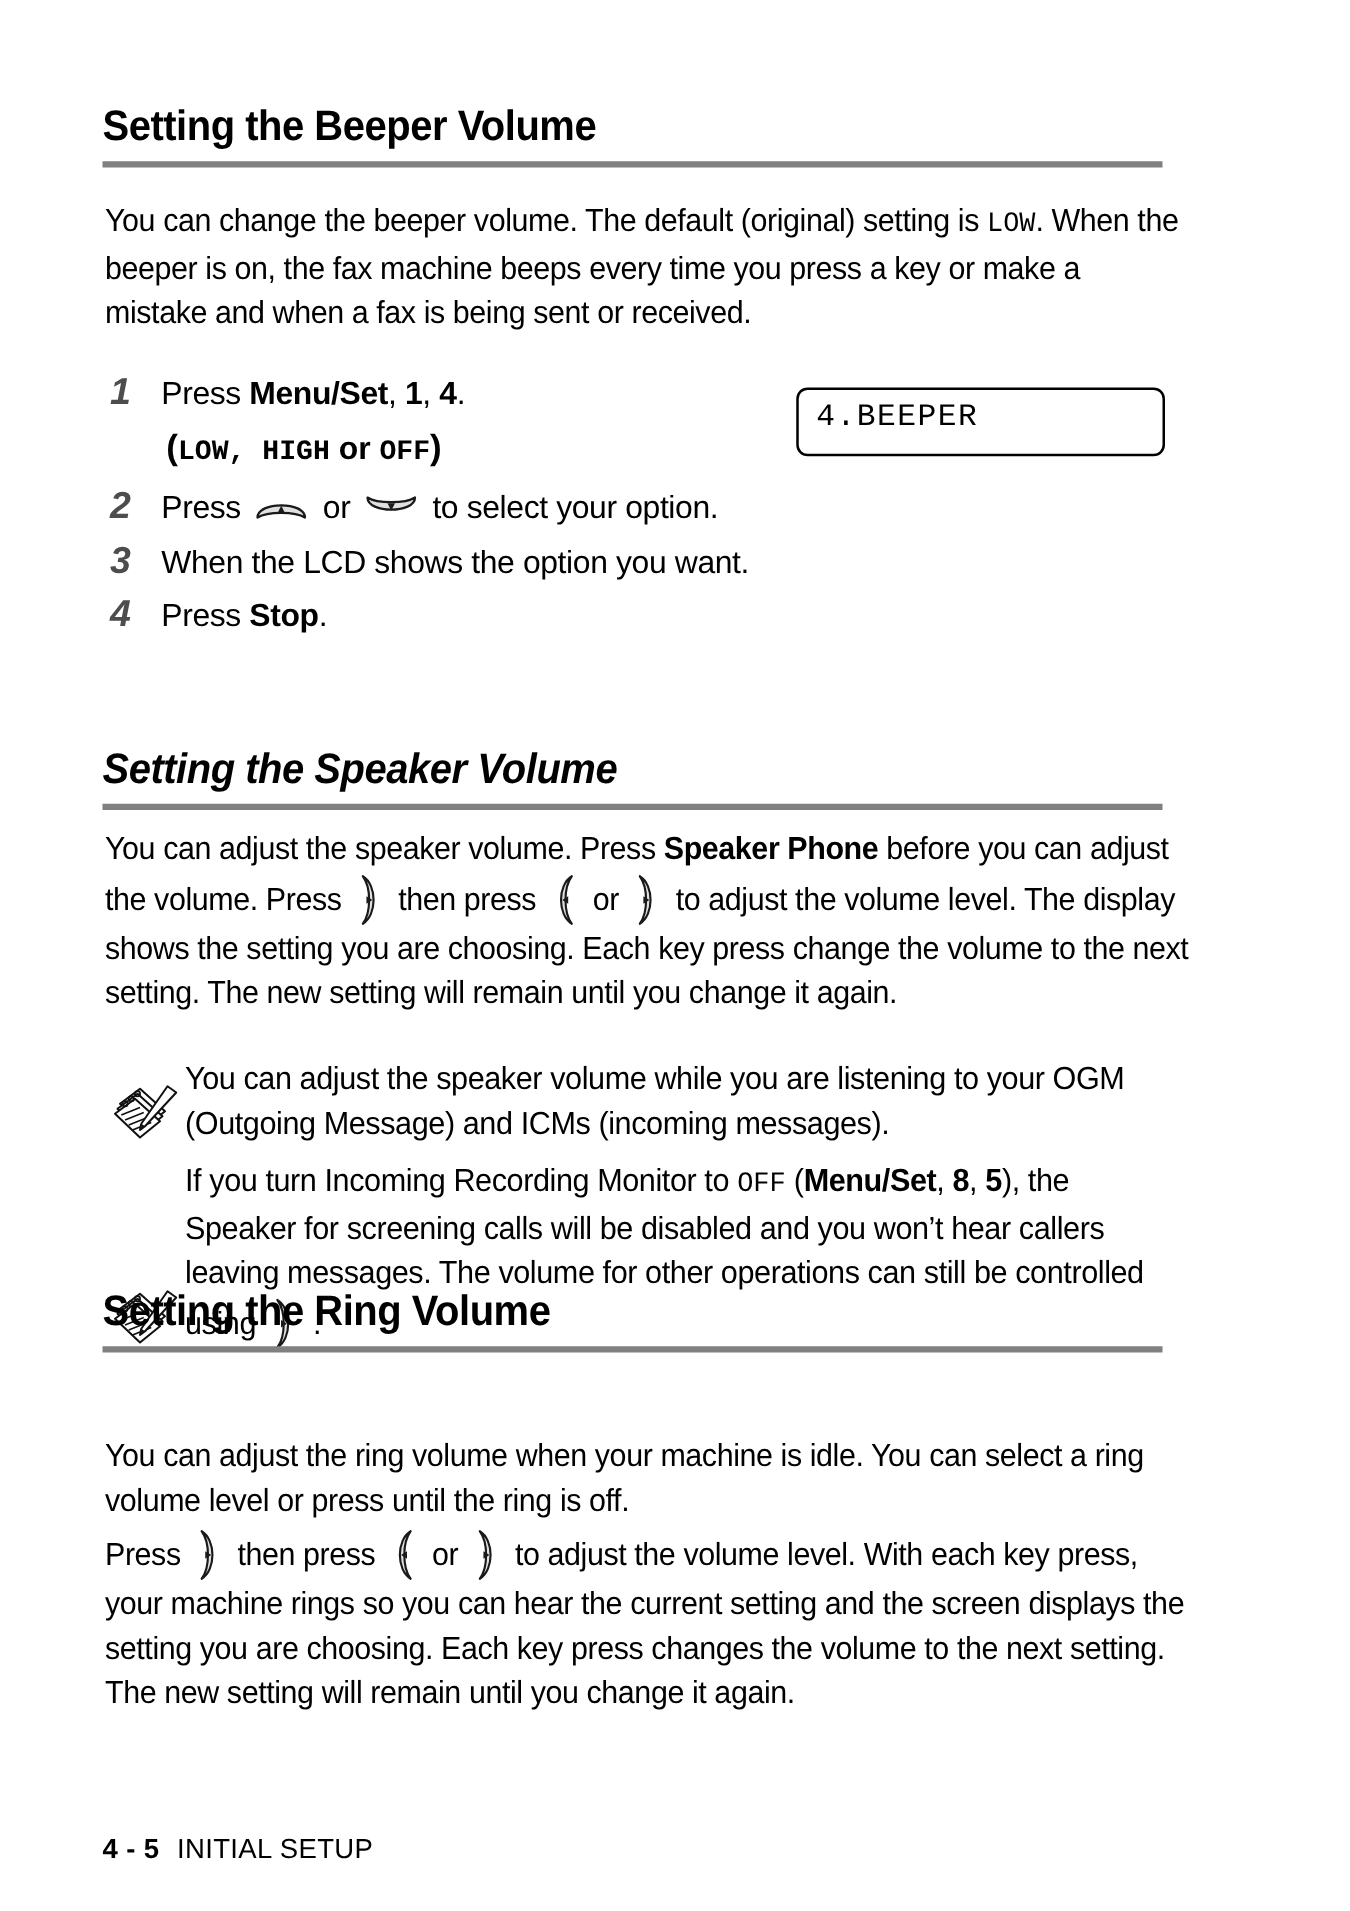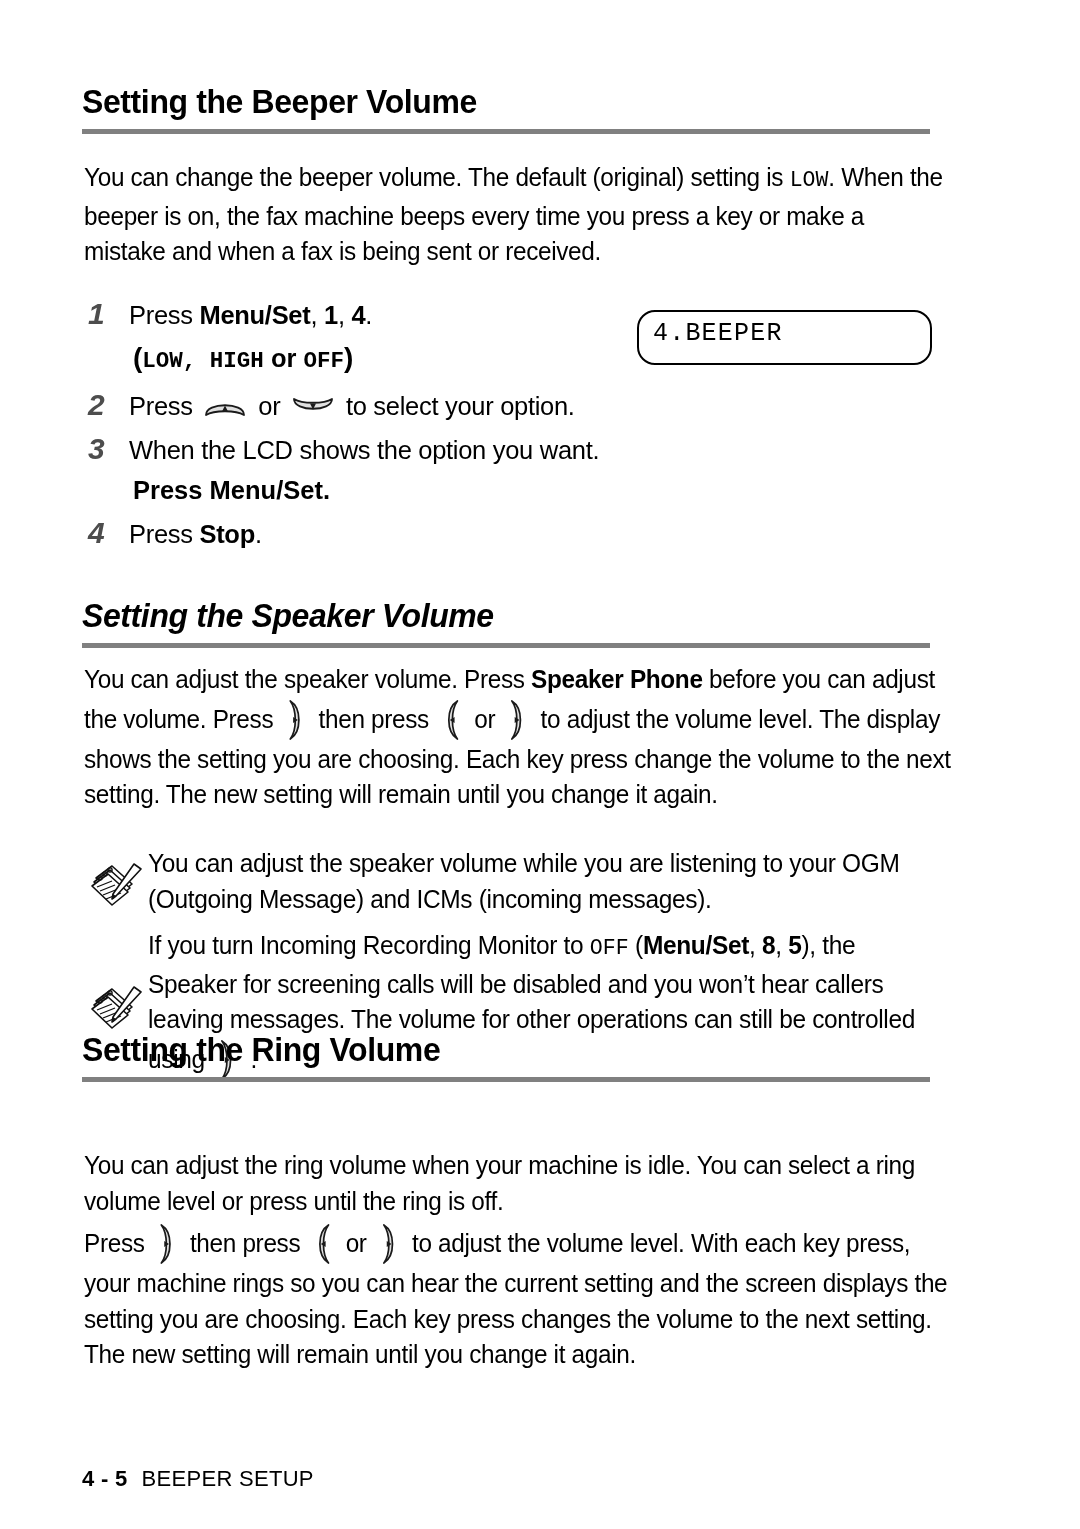--- a/index.html
+++ b/index.html
@@ -107,21 +107,21 @@
     letter-spacing: 1.2px;
     padding: 7px 0 0 14px;
     color: #000;
     white-space: pre;
   }
 
   
   .note {
     position: absolute;
     display: flex;
-    align-items: center;
+    align-items: flex-end;
   }
   .note-icon {
     flex: 0 0 62px;
     width: 62px;
     height: 56px;
     margin-top: 4px;
     margin-left: 2px;
   }
   .note-body {
     font-size: 25.5px;
@@ -187,29 +187,28 @@
               <path d="M4 7 C12 12, 34 12, 42 7 C42 20, 4 20, 4 7 Z" fill="#e0e0e0" stroke="#1a1a1a" stroke-width="1.8" stroke-linejoin="round"></path>
               <path d="M20 11.5 L26 11.5 L23 17.5 Z" fill="#1a1a1a"></path>
             </svg></span><span> to select your option.</span></div>
     </div>
 
     <div class="step" style="margin-top:6px; width:720px;">
       <div class="step-num">3</div>
       <div class="step-body" style="white-space:nowrap;">When the LCD shows the option you want.</div>
     </div>
 
-    <div class="step-sub" style="margin-top:5px;"><span>Press </span><b>Menu/Set</b><span>.</span></div>
 
     <div class="step" style="margin-top:6px;">
       <div class="step-num">4</div>
       <div class="step-body"><span>Press </span><b>Stop</b><span>.</span></div>
     </div>
   </div>
 
-  <div class="lcd-box" style="left:637px; top:310px; width:295px; height:55px;border-radius:18px;">
+  <div class="lcd-box" style="left:637px; top:310px; width:295px; height:55px;">
     <div class="lcd-text">4.BEEPER</div>
   </div>
 
   <div style="position:absolute; left:82px; top:598px; width:860px;font-style:italic;">
     <div class="section-heading">Setting the Speaker Volume</div>
     <div class="heading-rule"></div>
   </div>
 
   <div class="body-text" style="position:absolute; left:84px; top:662px; width:910px;"><span>You can adjust the speaker volume. Press </span><b>Speaker Phone</b><span> before you can adjust the volume. Press </span><span class="key-icon key-lr"><svg viewBox="0 0 28 44" width="28" height="44">
           <path d="M8 3 C20 10, 20 34, 8 41 C15 32, 15 12, 8 3 Z" fill="#e0e0e0" stroke="#1a1a1a" stroke-width="1.8" stroke-linejoin="round"></path>
@@ -292,16 +291,16 @@
         </svg></span><span> then press </span><span class="key-icon key-lr"><svg viewBox="0 0 28 44" width="28" height="44">
           <path d="M20 3 C8 10, 8 34, 20 41 C13 32, 13 12, 20 3 Z" fill="#e0e0e0" stroke="#1a1a1a" stroke-width="1.8" stroke-linejoin="round"></path>
           <path d="M17 19 L12 22 L17 25 Z" fill="#1a1a1a"></path>
         </svg></span><span> or </span><span class="key-icon key-lr"><svg viewBox="0 0 28 44" width="28" height="44">
           <path d="M8 3 C20 10, 20 34, 8 41 C15 32, 15 12, 8 3 Z" fill="#e0e0e0" stroke="#1a1a1a" stroke-width="1.8" stroke-linejoin="round"></path>
           <path d="M11 19 L16 22 L11 25 Z" fill="#1a1a1a"></path>
         </svg></span><span> to adjust the volume level. With each key press, your machine rings so you can hear the current setting and the screen displays the setting you are choosing. Each key press changes the volume to the next setting. The new setting will remain until you change it again.</span>
   </div>
 
   <div class="footer">
-    <span class="pg">4 - 5</span><span>BEEPER SETUP</span>
+    <span class="pg">4 - 5</span><span>INITIAL SETUP</span>
   </div>
 
 </div>
 
 </body></html>

